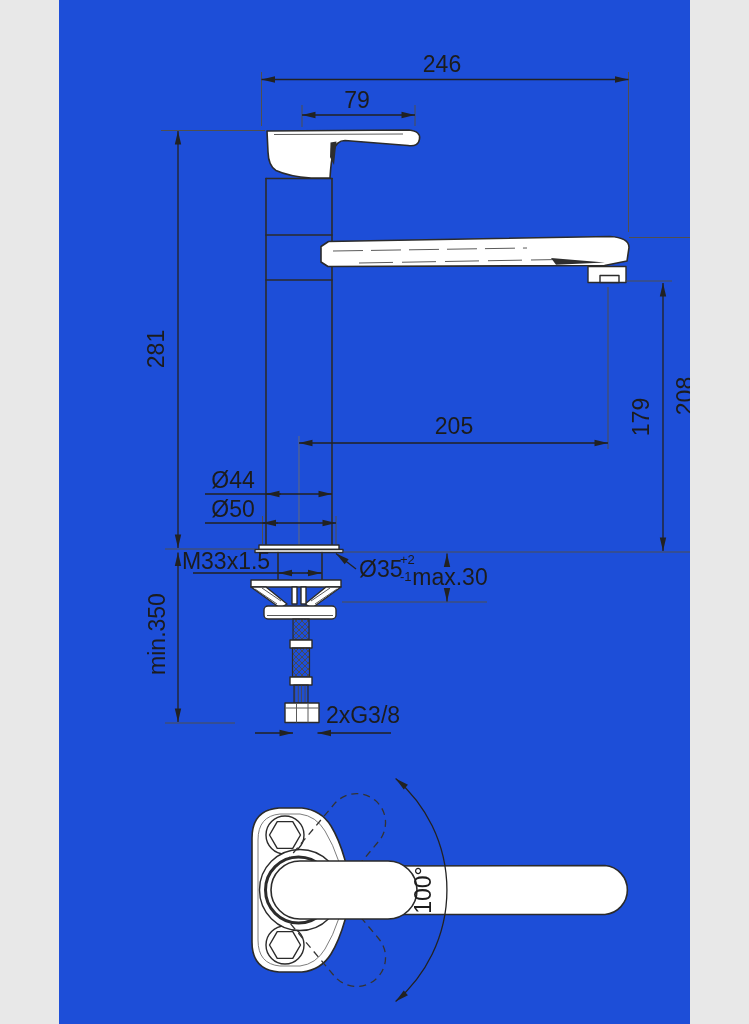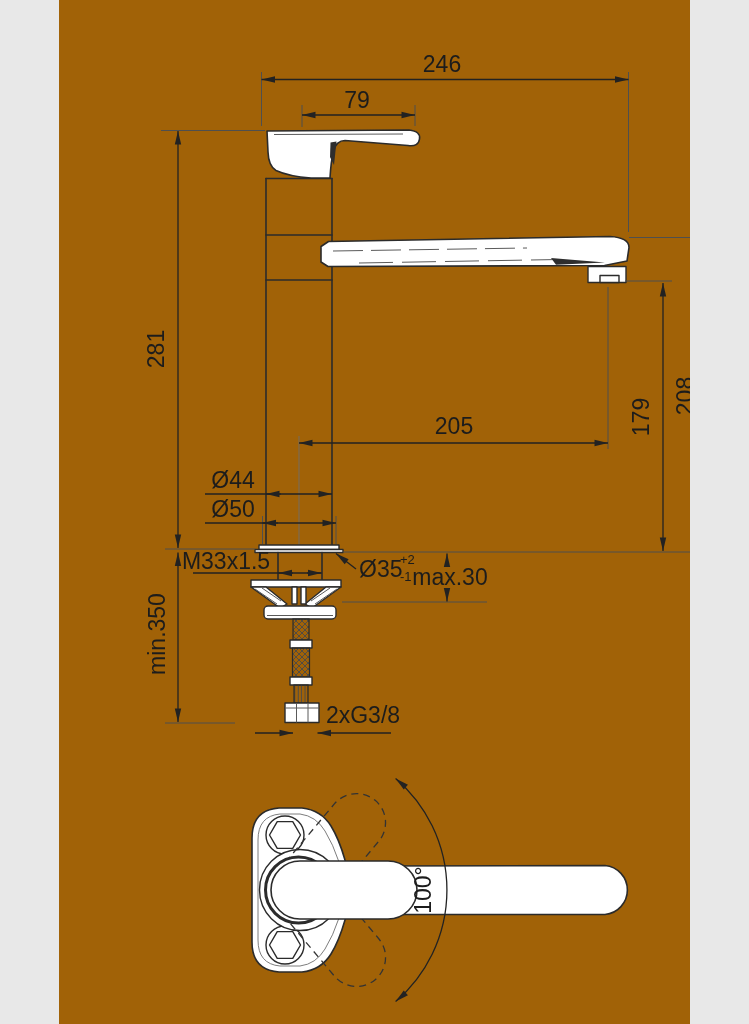--- a/index.html
+++ b/index.html
@@ -1,16 +1,16 @@
 <!DOCTYPE html>
 <html><head>
 <meta charset="utf-8">
 <style>
   html,body{margin:0;padding:0;background:#e8e8e8;}
-  #page{width:631px;height:1024px;background:#a16207;position:relative;margin:0 auto;overflow:hidden;}
+  #page{width:631px;height:1024px;background:#1d4ed8;position:relative;margin:0 auto;overflow:hidden;}
   svg{display:block;}
   svg text{font-family:"Liberation Sans","DejaVu Sans",sans-serif;fill:#1c1c1c;}
   .t{font-size:23px;}
   .ts{font-size:13px;}
   .dim{stroke:#222222;stroke-width:1.3;fill:none;}
   .ext{stroke:#4f4f4f;stroke-width:1;fill:none;}
   .s{stroke:#2b2b2b;stroke-width:1.6;fill:none;stroke-linejoin:round;stroke-linecap:round;}
   .sf{stroke:#2b2b2b;stroke-width:1.6;fill:#ffffff;stroke-linejoin:round;}
   .sf2{stroke:#2b2b2b;stroke-width:1.4;fill:#ffffff;stroke-linejoin:round;}
   .thin{stroke:#5a5a5a;stroke-width:1;fill:none;}

